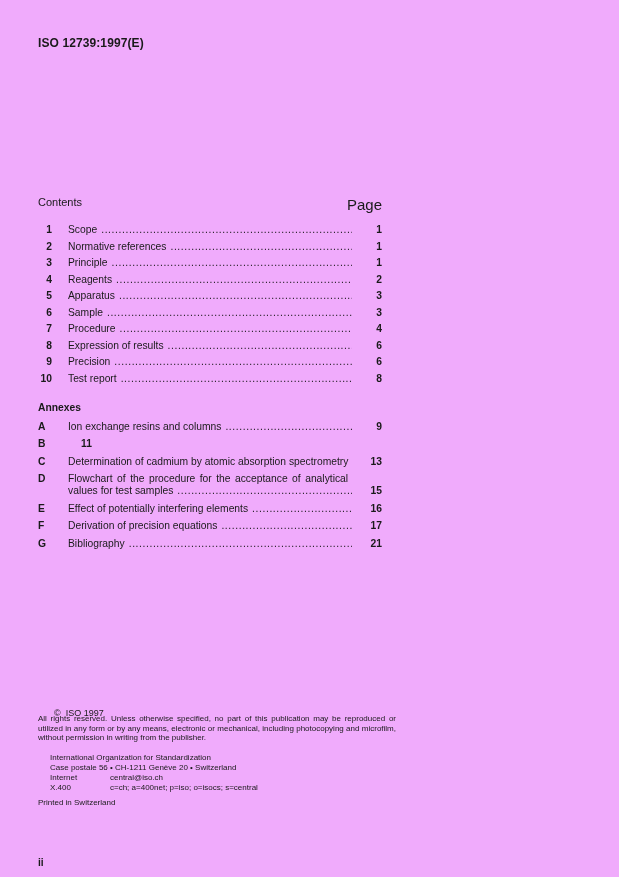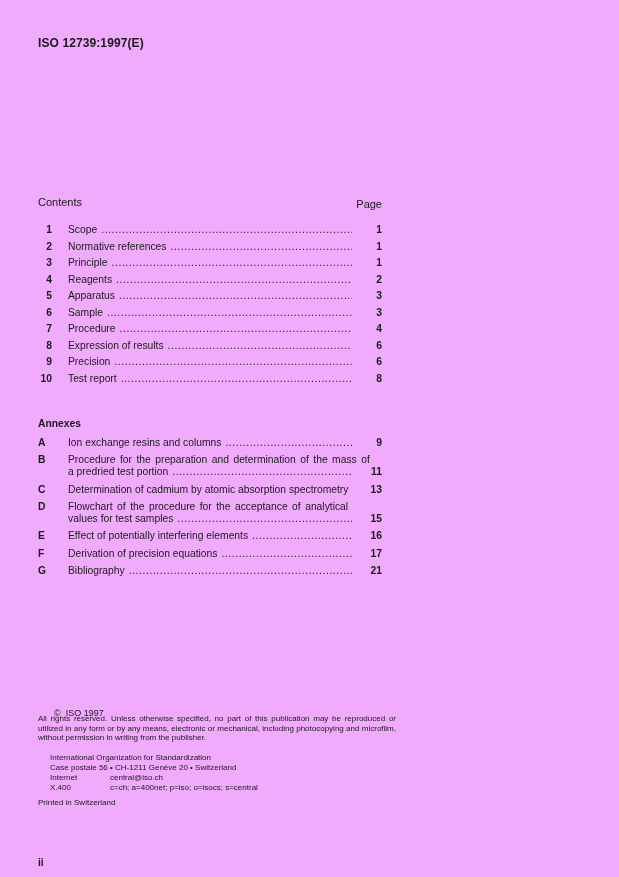--- a/index.html
+++ b/index.html
@@ -30,21 +30,21 @@
   .contents-head {
     position: absolute;
     left: 38px;
     top: 193px;
     width: 344px;
     display: flex;
     justify-content: space-between;
     align-items: flex-end;
   }
   .contents-title { font-size: 11px; font-weight: normal; line-height: 18px; }
-  .page-col-label { font-size: 11px; line-height: 13px; }
+  .page-col-label { font-size: 15px; line-height: 13px; }
 
   
   .toc {
     position: absolute;
     left: 38px;
     top: 222px;
     width: 344px;
     font-size: 10.3px;
   }
   .toc-row {
@@ -86,21 +86,20 @@
     left: 38px;
     top: 402px;
     width: 344px;
     font-size: 10.3px;
   }
   .annexes-title {
     font-size: 10.3px;
     font-weight: bold;
     line-height: 12px;
     margin-bottom: 7px;
-    margin-top: 16px;
   }
   .annex-entry {
     display: flex;
     align-items: flex-start;
     margin-bottom: 5.9px;
     line-height: 11.6px;
   }
   .annex-letter {
     width: 14px;
     text-align: left;
@@ -238,27 +237,20 @@
       <span class="annex-letter">A</span>
       <span class="annex-single">
         <span class="toc-title">Ion exchange resins and columns</span>
         <span class="dots"></span>
       </span>
       <span class="toc-page">9</span>
     </div>
 
     <div class="annex-entry">
       <span class="annex-letter">B</span>
-      <span class="annex-text">
-        <span class="annex-line1">Procedure for the preparation and determination of the mass of</span>
-        <span class="annex-line2-row">
-          <span class="toc-title">a predried test portion</span>
-          <span class="dots"></span>
-        </span>
-      </span>
       <span class="toc-page">11</span>
     </div>
 
     <div class="annex-entry">
       <span class="annex-letter">C</span>
       <span class="annex-single">
         <span class="toc-title">Determination of cadmium by atomic absorption spectrometry</span>
         <span class="dots"></span>
       </span>
       <span class="toc-page">13</span>

